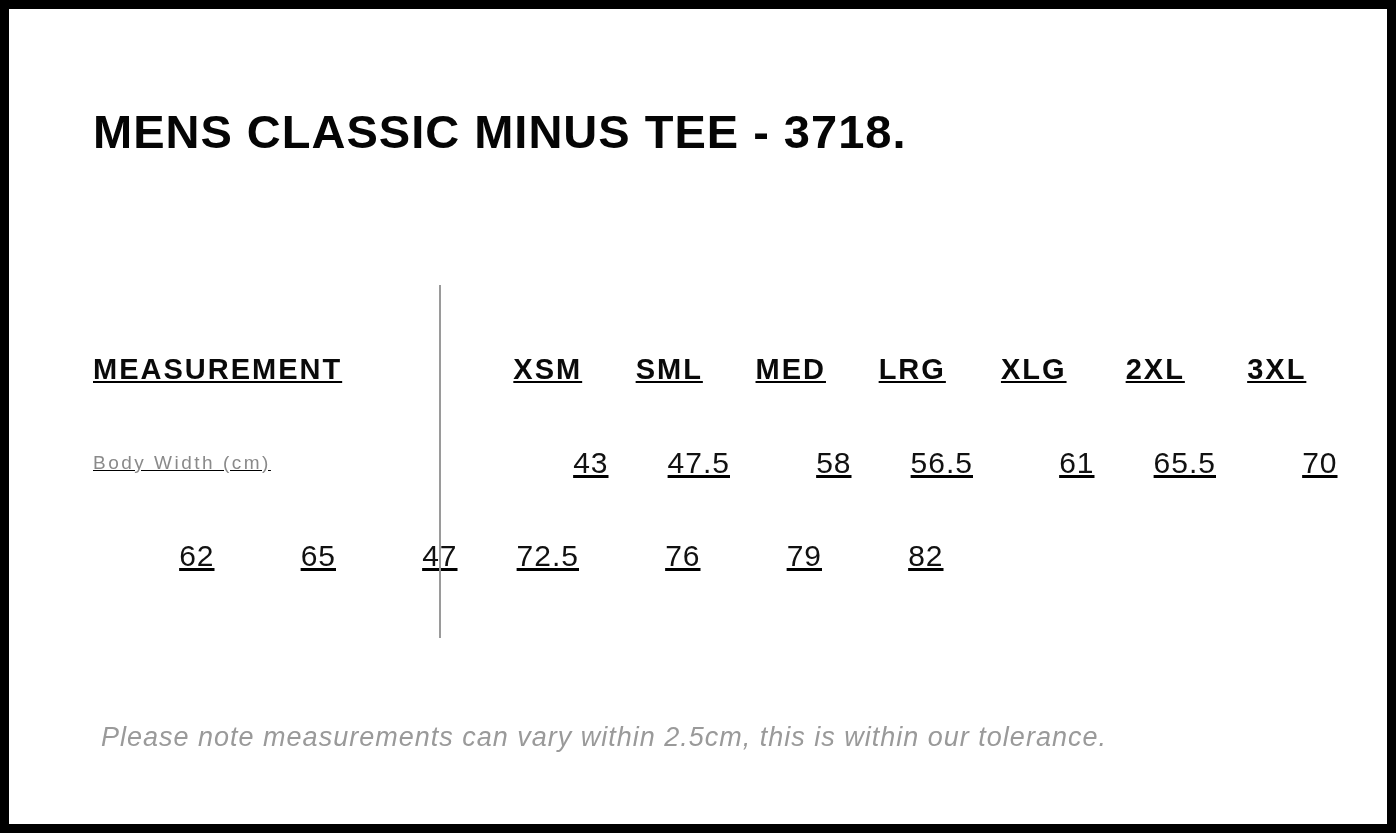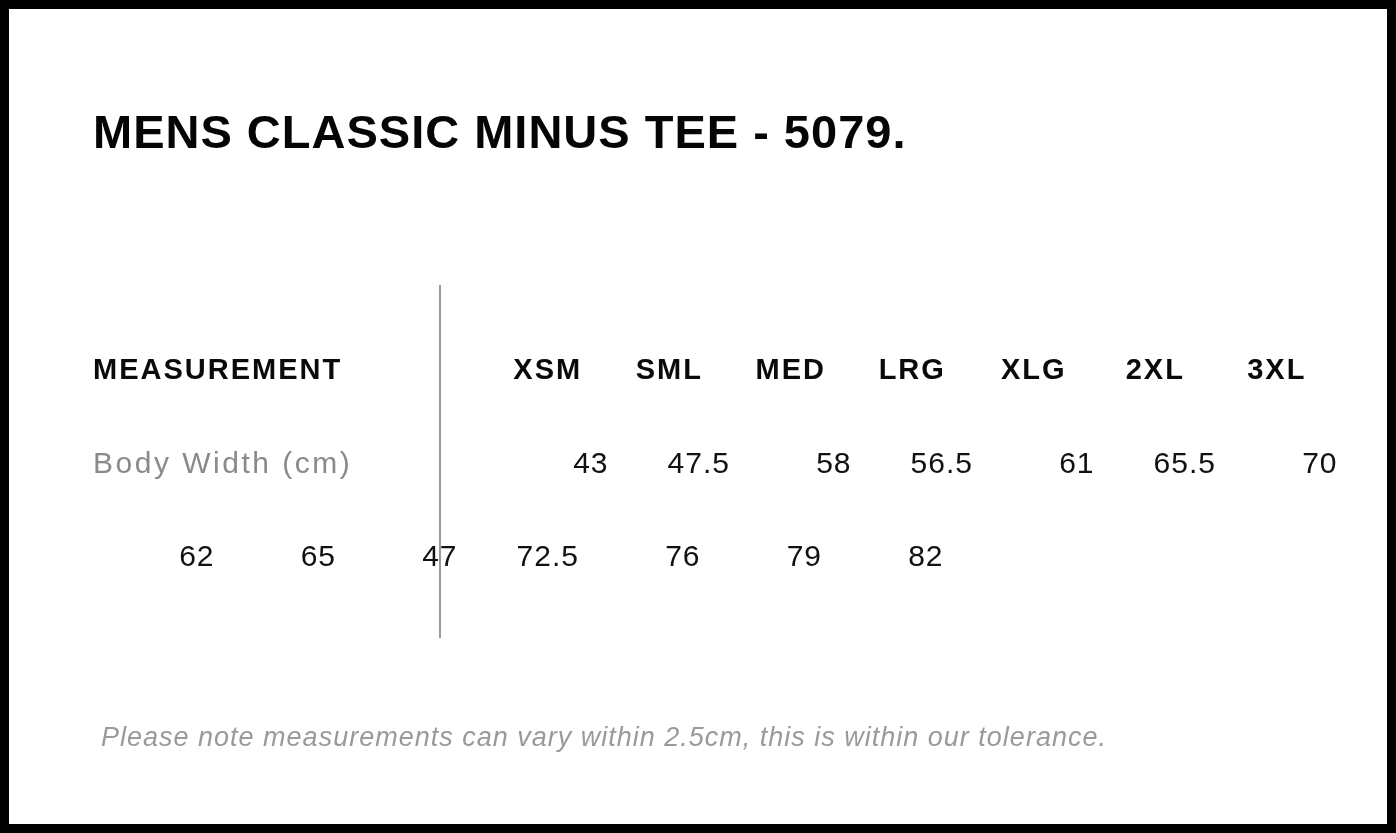--- a/index.html
+++ b/index.html
@@ -30,20 +30,21 @@
     white-space: nowrap;
   }
   .size-table {
     position: absolute;
     left: 84px;
     top: 276px;
     width: 1245px;
     height: 353px;
     box-sizing: border-box;
     padding-top: 38px;
+    text-decoration: underline;
   }
   .divider {
     position: absolute;
     left: 346px;
     top: 0;
     width: 2px;
     height: 100%;
     background: #9a9a9a;
   }
   .row {
@@ -61,21 +62,21 @@
     width: 121.5px;
     text-align: center;
   }
   .header-cell {
     font-weight: bold;
     font-size: 29px;
     letter-spacing: 2px;
     color: #0a0a0a;
   }
   .row-label {
-    font-size: 30px;
+    font-size: 19px;
     letter-spacing: 2.5px;
     color: #8a8a8a;
   }
   .value-cell {
     font-size: 30px;
     letter-spacing: 1px;
     color: #111111;
     text-align: right;
   }
   .note {
@@ -88,21 +89,21 @@
     letter-spacing: 1px;
     color: #9a9a9a;
     white-space: nowrap;
   }
 </style>
 </head>
 <body>
 
 <div class="page">
 
-  <h1 class="title">MENS CLASSIC MINUS TEE - 5079.</h1>
+  <h1 class="title">MENS CLASSIC MINUS TEE - 3718.</h1>
 
   <div class="size-table">
     <div class="divider"></div>
 
     <div class="row">
       <div class="cell label-cell header-cell">MEASUREMENT</div>
       <div class="cell size-cell header-cell">XSM</div>
       <div class="cell size-cell header-cell">SML</div>
       <div class="cell size-cell header-cell">MED</div>
       <div class="cell size-cell header-cell">LRG</div>

